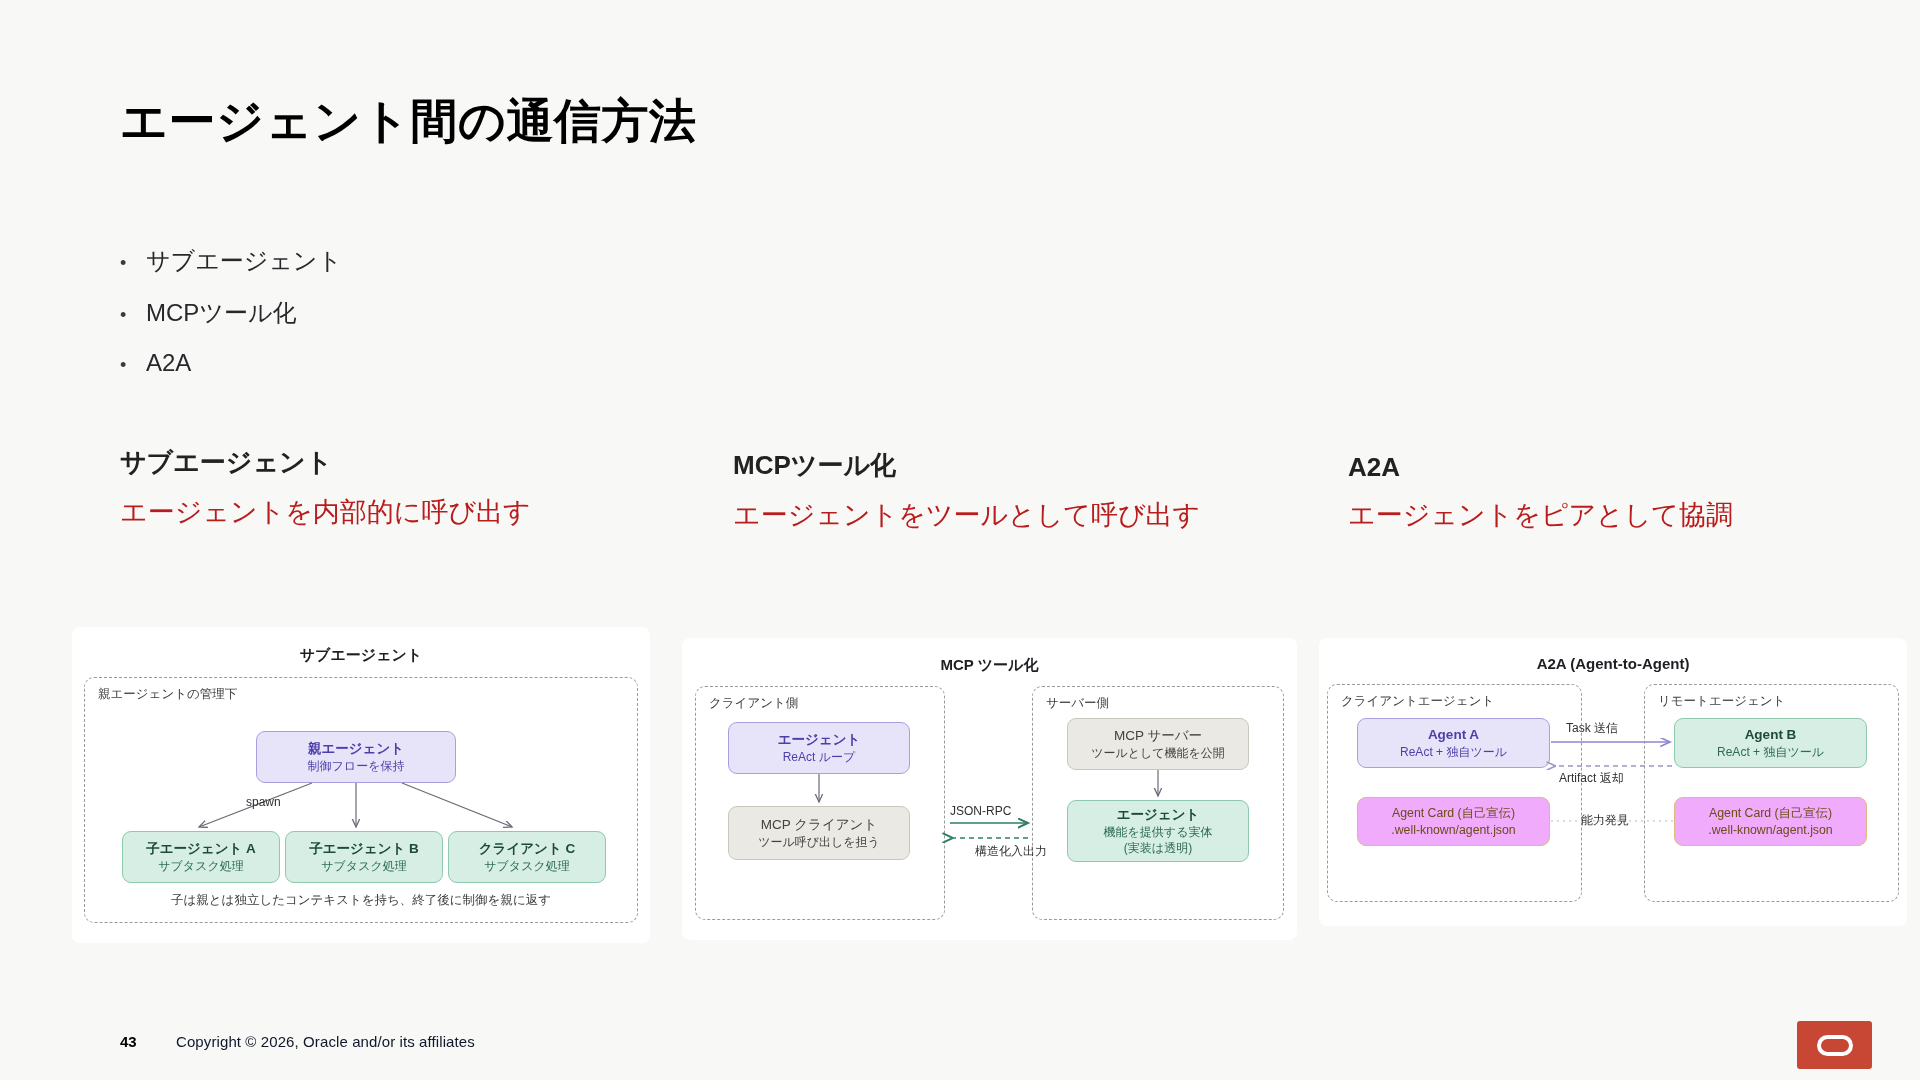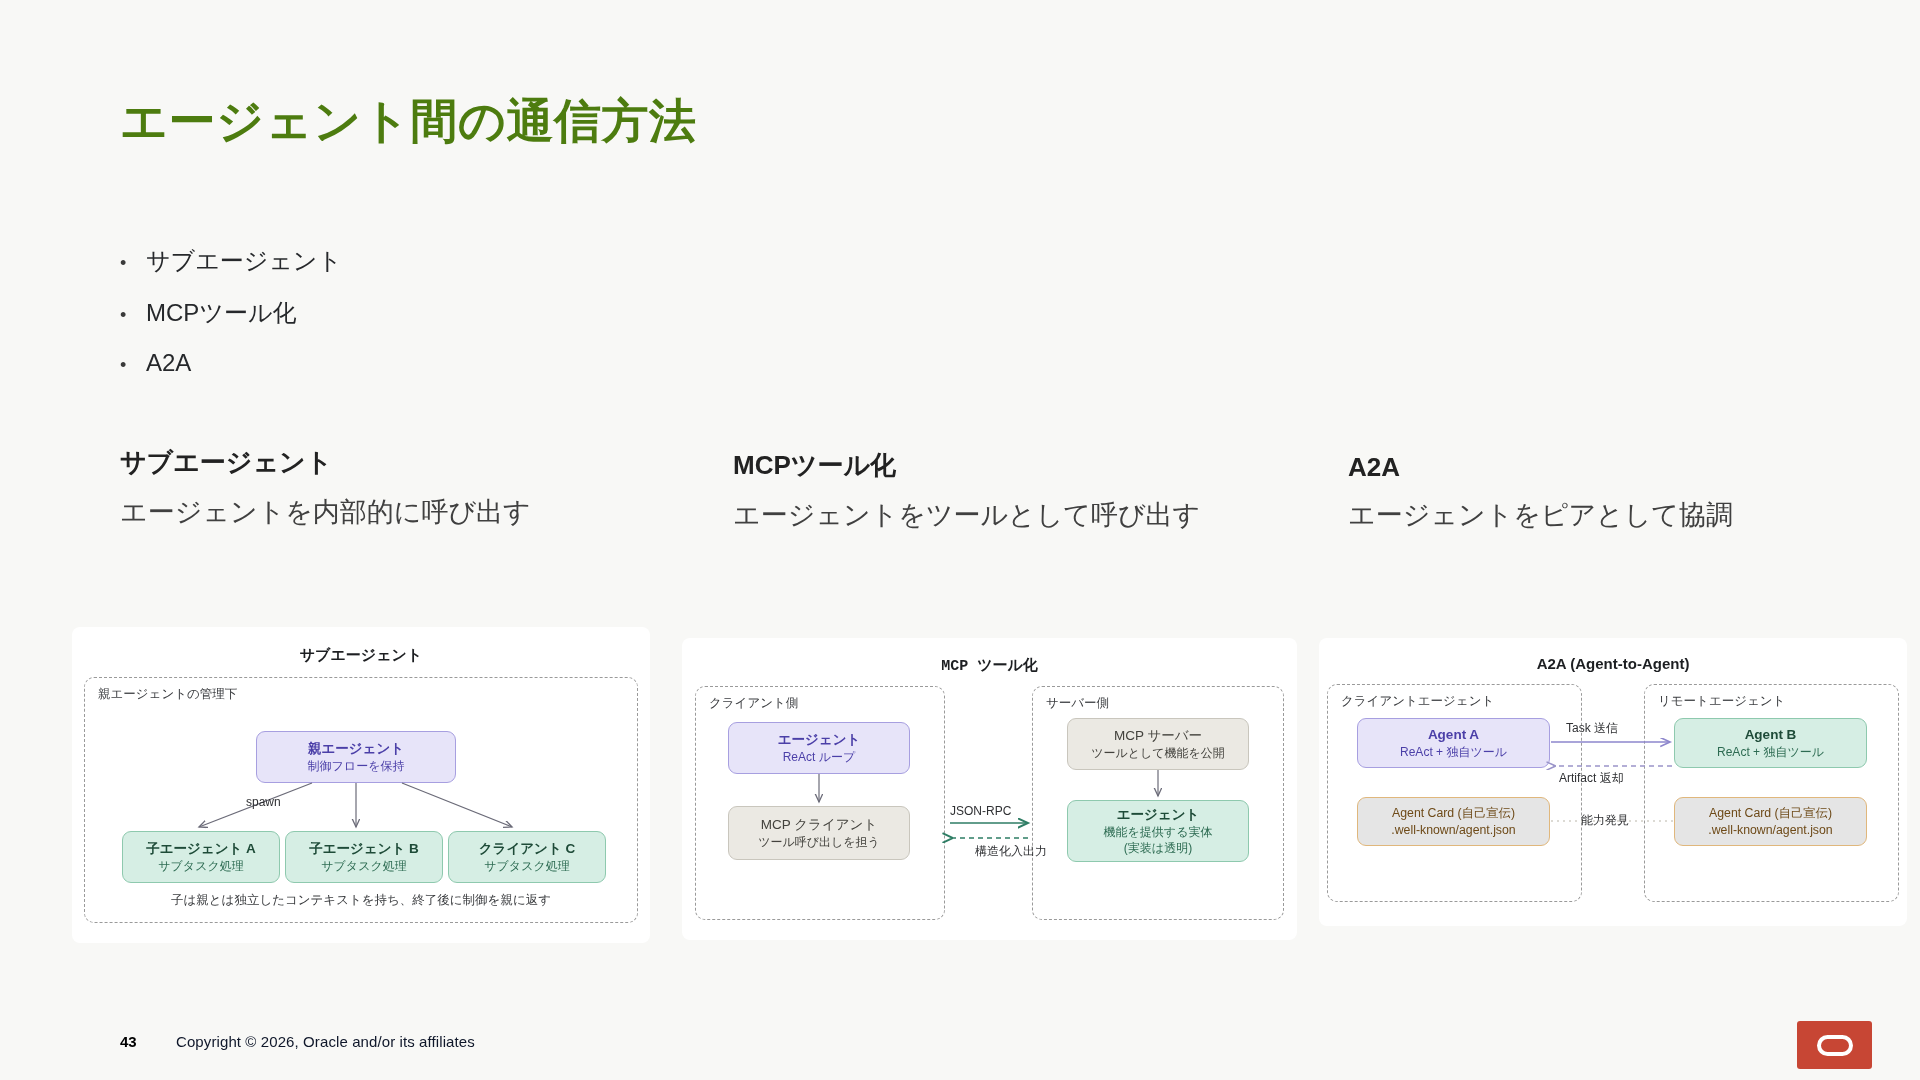--- a/index.html
+++ b/index.html
@@ -9,51 +9,51 @@
     font-family: "Liberation Sans", "DejaVu Sans", sans-serif;
     color: #2b2b2b;
     overflow: hidden;
   }
   .slide { position: relative; width: 1920px; height: 1080px; background: #f8f8f6; }
 
   
   .title {
     position: absolute; left: 120px; top: 90px;
     font-size: 47px; font-weight: 700; letter-spacing: .5px;
-    color: #4d7c0f;
+    color: #000000;
   }
 
   
   .bullets { position: absolute; left: 120px; top: 245px; width: 700px; }
   .bullet { display: flex; align-items: baseline; margin-bottom: 20px; }
   .bullet .dot { width: 26px; font-size: 18px; line-height: 1; color: #3a3a3a; }
   .bullet .btxt { font-size: 24px; color: #26282b; }
 
   
   .colhead { position: absolute; }
   .colhead .h { font-size: 26px; font-weight: 700; color: #222; margin-bottom: 14px; }
-  .colhead .s { font-size: 27px; color: #404040; font-weight: 400; }
+  .colhead .s { font-size: 27px; color: #b91c1c; font-weight: 400; }
   #col0 { left: 120px; top: 445px; }
   #col1 { left: 733px; top: 448px; }
   #col2 { left: 1348px; top: 452px; }
 
   
   .card {
     position: absolute; background: #ffffff; border-radius: 8px;
   }
   #card0 { left: 72px;   top: 627px; width: 578px;  height: 316px; }
   #card1 { left: 682px;  top: 638px; width: 615px;  height: 302px; }
   #card2 { left: 1319px; top: 638px; width: 588px;  height: 288px; }
 
   .card-title {
     position: absolute; width: 100%; text-align: center;
     font-size: 15px; font-weight: 700; color: #1d1f22;
   }
   #card0 .card-title { top: 19px; }
-  #card1 .card-title { top: 18px; font-family: Liberation Mono, monospace; }
+  #card1 .card-title { top: 18px; }
   #card2 .card-title { top: 17px; }
 
   
   .group {
     position: absolute; border: 1.6px dashed #9a9a9a; border-radius: 10px;
     background: transparent;
   }
   .group > .glabel {
     position: absolute; left: 13px; top: 8px;
     font-size: 12.5px; color: #3b3d40;
@@ -70,21 +70,21 @@
   .node .n3 { font-size: 12px; font-weight: 400; }
 
   .n-purple { background: #e7e4f9; border-color: #a79fe0; }
   .n-purple .n1, .n-purple .n2 { color: #4b3fa8; }
   .n-green  { background: #d6eee4; border-color: #8ec9ae; }
   .n-green  .n1 { color: #1e4b38; }
   .n-green  .n2, .n-green .n3 { color: #2d6b52; }
   .n-grey   { background: #ebe9e3; border-color: #c9c6bd; }
   .n-grey   .n1, .n-grey .n2 { color: #43423d; font-weight: 400; }
   .n-grey   .n1 { font-weight: 400; font-size: 13.5px; }
-  .n-orange { background: #e5e5e5; border-color: #e0b77c; }
+  .n-orange { background: #f0abfc; border-color: #e0b77c; }
   .n-orange .n1, .n-orange .n2 { color: #6e4a18; font-weight: 400; font-size: 12.3px; }
 
   .node-label {
     position: absolute; font-size: 12px; color: #2f3033; white-space: nowrap;
   }
   .note {
     position: absolute; font-size: 12.5px; color: #3a3c3f; white-space: nowrap;
   }
 
   svg.edges { position: absolute; left: 0; top: 0; overflow: visible; pointer-events: none; }

